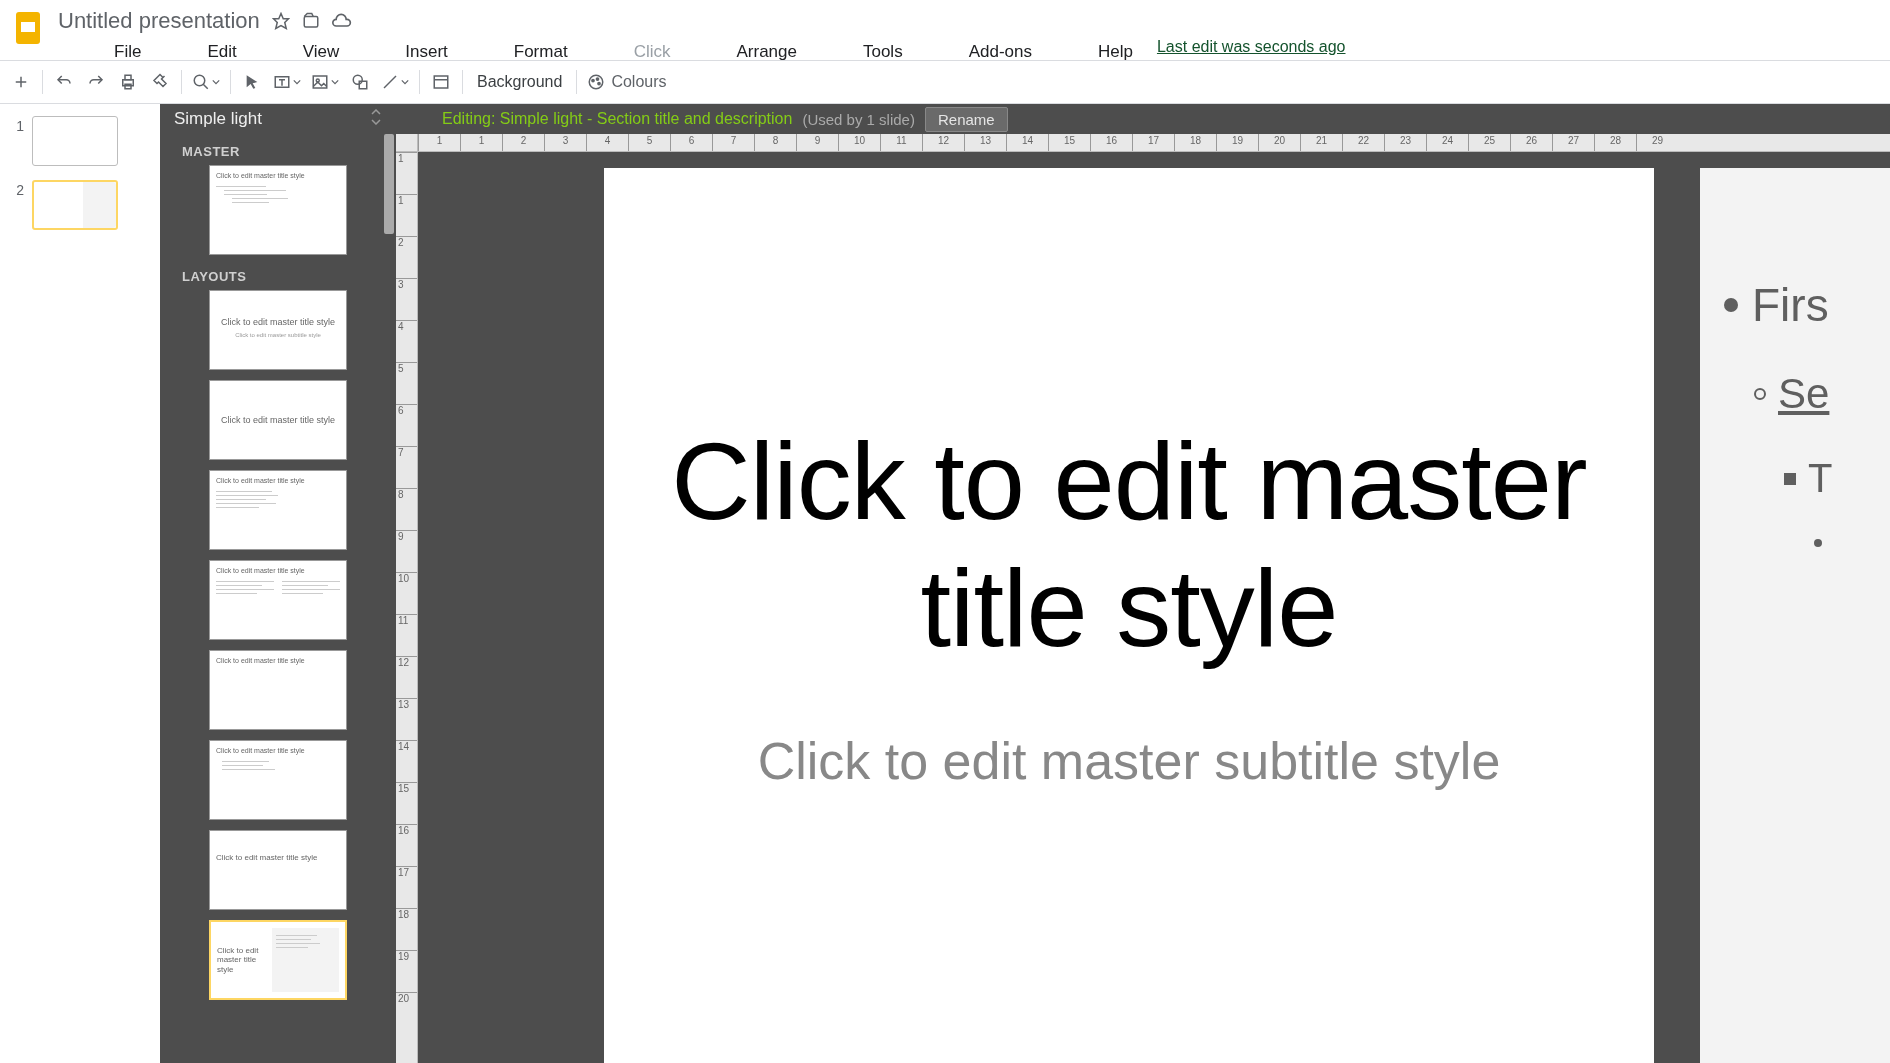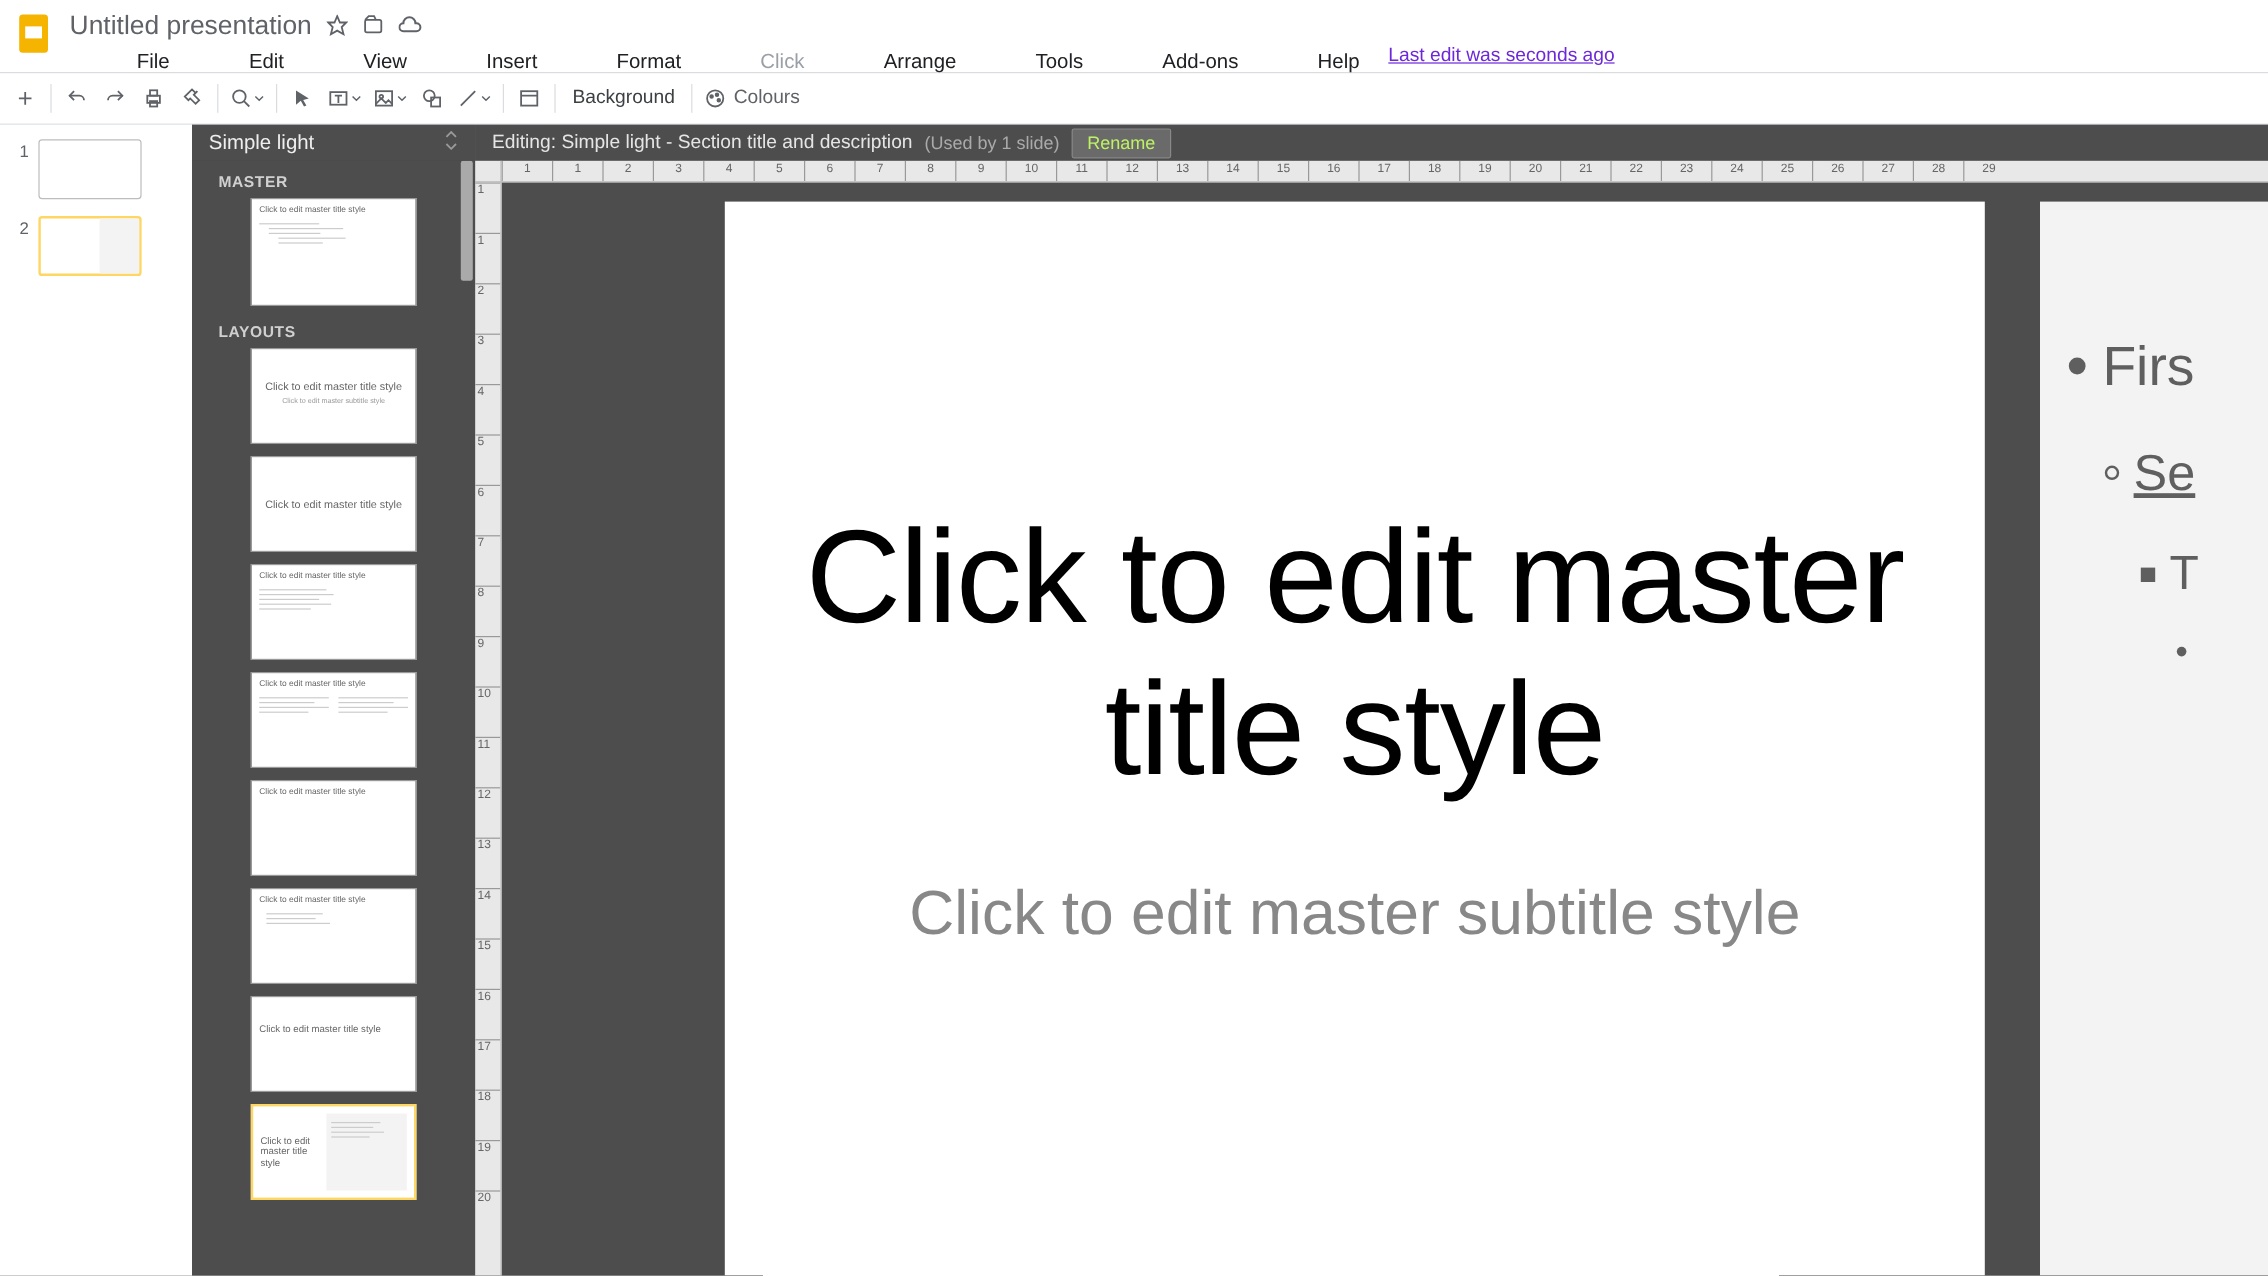--- a/index.html
+++ b/index.html
@@ -9,21 +9,21 @@
 .header { display: flex; align-items: flex-start; padding: 8px 0 0 8px; height: 60px; }
 .logo { width: 40px; height: 40px; display: flex; align-items: center; justify-content: center; margin-right: 10px; }
 .logo svg { width: 36px; height: 36px; }
 .title-area { display: flex; flex-direction: column; justify-content: space-between; }
 .title-row { display: flex; align-items: center; gap: 12px; height: 26px; }
 .doc-title { font-size: 22px; color: #5f6368; font-weight: 400; }
 .title-icon { color: #5f6368; cursor: pointer; display: flex; align-items: center; }
 .menubar { display: flex; gap: 2px; margin-top: 4px; }
 .menu-item { padding: 4px 8px; font-size: 17px; color: #202124; cursor: pointer; border-radius: 3px; margin-left: 48px; }
 .menu-item.disabled { color: #9aa0a6; }
-.last-edit { font-size: 16px; color: #6d28d9; text-decoration: underline; margin-left: 14px; cursor: pointer; }
+.last-edit { font-size: 16px; color: #14532d; text-decoration: underline; margin-left: 14px; cursor: pointer; }
 
 
 .toolbar { height: 44px; border-top: 1px solid #dadce0; border-bottom: 1px solid #dadce0; display: flex; align-items: center; padding: 0 6px; gap: 2px; }
 .tb-btn { height: 30px; min-width: 30px; display: flex; align-items: center; justify-content: center; cursor: pointer; border-radius: 3px; color: #5f6368; padding: 0 4px; }
 .tb-sep { width: 1px; height: 24px; background: #dadce0; margin: 0 4px; }
 .tb-text { font-size: 16px; color: #3c4043; padding: 0 8px; cursor: pointer; }
 .tb-dropdown-arrow { margin-left: 2px; }
 
 
 .main { display: flex; height: calc(100% - 104px); }
@@ -51,23 +51,23 @@
 .layout-thumb .lt-sub-center { font-size: 6px; text-align: center; color: #999; margin-top: 3px; }
 .layout-thumb .lt-lines { margin-top: 4px; }
 .layout-thumb .lt-line { height: 1px; background: #ccc; margin: 3px 0; }
 .layout-thumb .lt-left-title { font-size: 8px; margin-top: 16px; line-height: 1.2; }
 .scrollbar-track { position: absolute; right: 2px; top: 0; width: 12px; height: 100%; }
 .scrollbar-thumb { position: absolute; right: 0; top: 0; width: 10px; height: 100px; background: #aaa; border-radius: 2px; }
 
 
 .canvas-area { flex: 1; background: #4d4d4d; display: flex; flex-direction: column; }
 .info-bar { height: 30px; background: #4d4d4d; display: flex; align-items: center; padding: 0 14px; gap: 10px; }
-.info-text { font-size: 16px; color: #e5e5e5; }
+.info-text { font-size: 16px; color: #84cc16; margin-left: 32px; }
 .info-usage { font-size: 15px; color: #aaa; }
-.rename-btn { background: #6a6a6a; color: #bef264; border: 1px solid #888; padding: 3px 12px; font-size: 15px; border-radius: 2px; cursor: pointer; }
+.rename-btn { background: #6a6a6a; color: #e5e5e5; border: 1px solid #888; padding: 3px 12px; font-size: 15px; border-radius: 2px; cursor: pointer; }
 .canvas-with-rulers { flex: 1; display: flex; position: relative; }
 .ruler-corner { position: absolute; left: 0; top: 0; width: 22px; height: 18px; background: #e8e8e8; border-right: 1px solid #bbb; border-bottom: 1px solid #bbb; z-index: 3; }
 .ruler-top { position: absolute; left: 22px; top: 0; right: 0; height: 18px; background: #e8e8e8; border-bottom: 1px solid #bbb; z-index: 2; display: flex; align-items: flex-end; overflow: hidden; }
 .ruler-left { position: absolute; left: 0; top: 18px; bottom: 0; width: 22px; background: #e8e8e8; border-right: 1px solid #bbb; z-index: 2; display:flex; flex-direction:column; align-items:center; overflow:hidden; }
 .ruler-tick-h { font-size: 10px; color: #666; position: relative; width: 42px; text-align: center; border-left: 1px solid #999; height: 100%; display:flex; align-items:flex-start; justify-content:center; padding-top:1px; flex-shrink:0; }
 .ruler-tick-v { font-size: 10px; color: #666; position: relative; height: 42px; width:100%; text-align: center; border-top: 1px solid #999; display:flex; justify-content:flex-start; padding-left:2px; flex-shrink:0; }
 .canvas-inner { position: absolute; left: 22px; top: 18px; right: 0; bottom: 0; background: #4d4d4d; overflow: hidden; }
 .slide-canvas { position: absolute; left: 186px; top: 16px; width: 1050px; height: 900px; background: #fff; }
 .slide-canvas .title-placeholder { font-size: 110px; color: #000; text-align: center; margin-top: 250px; line-height: 1.15; font-weight: 400; letter-spacing: -1px; }
 .slide-canvas .subtitle-placeholder { font-size: 52px; color: #888; text-align: center; margin-top: 60px; }

